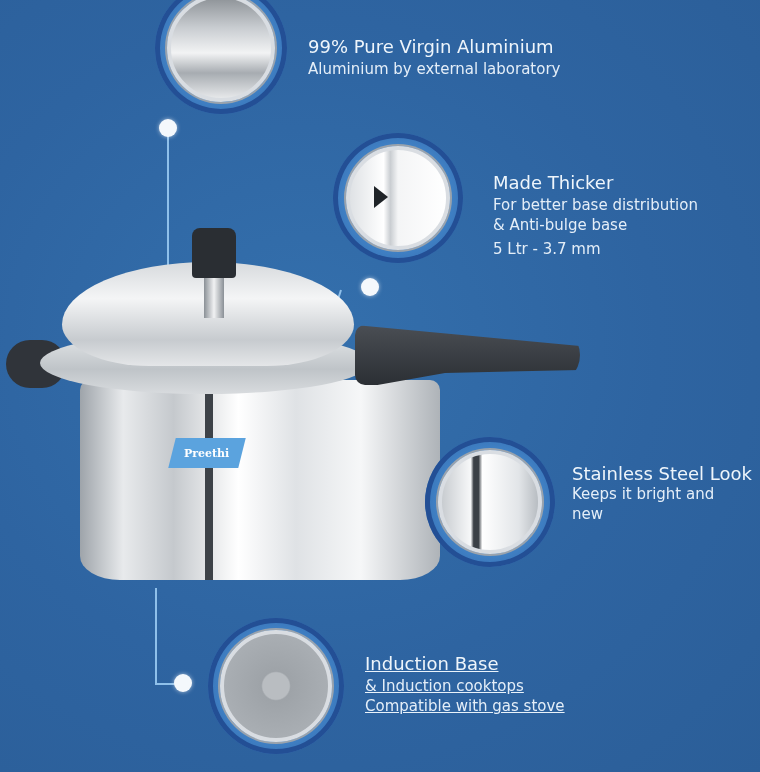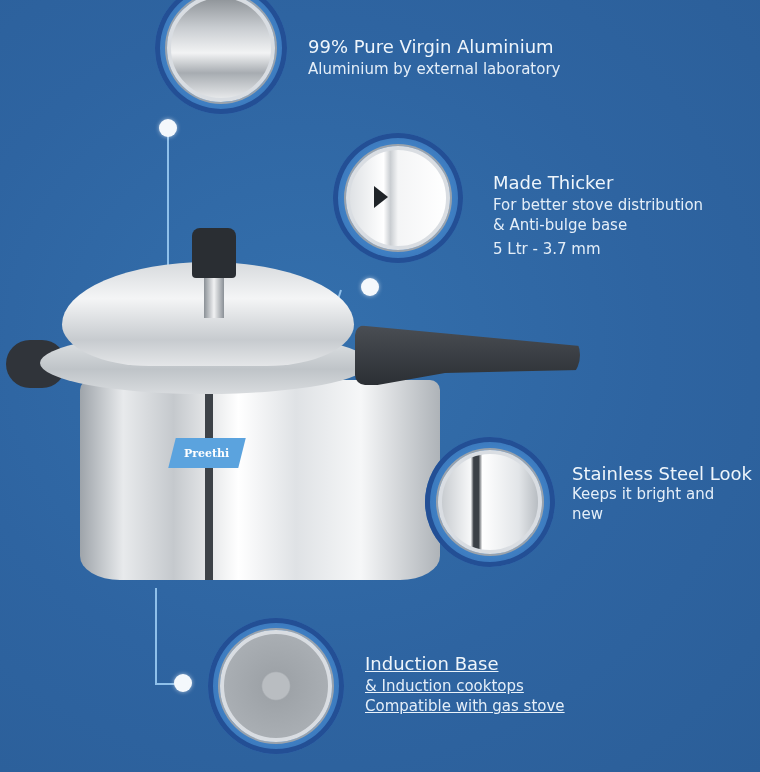--- a/index.html
+++ b/index.html
@@ -37,21 +37,21 @@
     <div class="fd">Aluminium by external laboratory</div>
   </div>
 
   <div class="badge" style="left:333px;top:133px;width:130px;height:130px;">
     <div class="inner" style="left:13px;top:13px;width:96px;height:96px;background:linear-gradient(90deg,#dfe2e5 0%,#ffffff 35%,#c9cdd1 42%,#f4f5f6 50%,#ffffff 100%);">
       <div style="position:absolute;left:24px;top:36px;width:0;height:0;border-top:11px solid transparent;border-bottom:11px solid transparent;border-left:14px solid #1f2327;"></div>
     </div>
   </div>
   <div class="feature" style="left:493px;top:165px;margin-top:6px;">
     <div class="ft">Made Thicker</div>
-    <div class="fd">For better stove distribution</div>
+    <div class="fd">For better base distribution</div>
     <div class="fd">&amp; Anti-bulge base</div>
     <div class="fd" style="margin-top:4px;">5 Ltr - 3.7 mm</div>
   </div>
 
   <div style="position:absolute;left:0;top:0;width:760px;height:772px;">
     <div style="position:absolute;left:6px;top:340px;width:60px;height:48px;border-radius:24px;background:#30343a;"></div>
     <div style="position:absolute;left:80px;top:380px;width:360px;height:200px;border-radius:10px 10px 40px 40px/10px 10px 24px 24px;background:linear-gradient(90deg,#9ea4aa 0%,#e8eaec 12%,#c5c9cd 26%,#ffffff 44%,#dfe2e5 60%,#f6f7f8 78%,#aeb3b8 100%);"></div>
     <div style="position:absolute;left:205px;top:345px;width:8px;height:235px;background:#3d4248;"></div>
     <div style="position:absolute;left:40px;top:332px;width:330px;height:62px;border-radius:50%;background:linear-gradient(180deg,#e5e8ea 0%,#bfc4c8 60%,#d8dbde 100%);"></div>
     <div style="position:absolute;left:62px;top:262px;width:292px;height:104px;border-radius:50% 50% 30% 30%/60% 60% 40% 40%;background:linear-gradient(180deg,#d7dadd 0%,#f4f5f6 35%,#c7cbcf 75%,#e4e6e8 100%);"></div>

